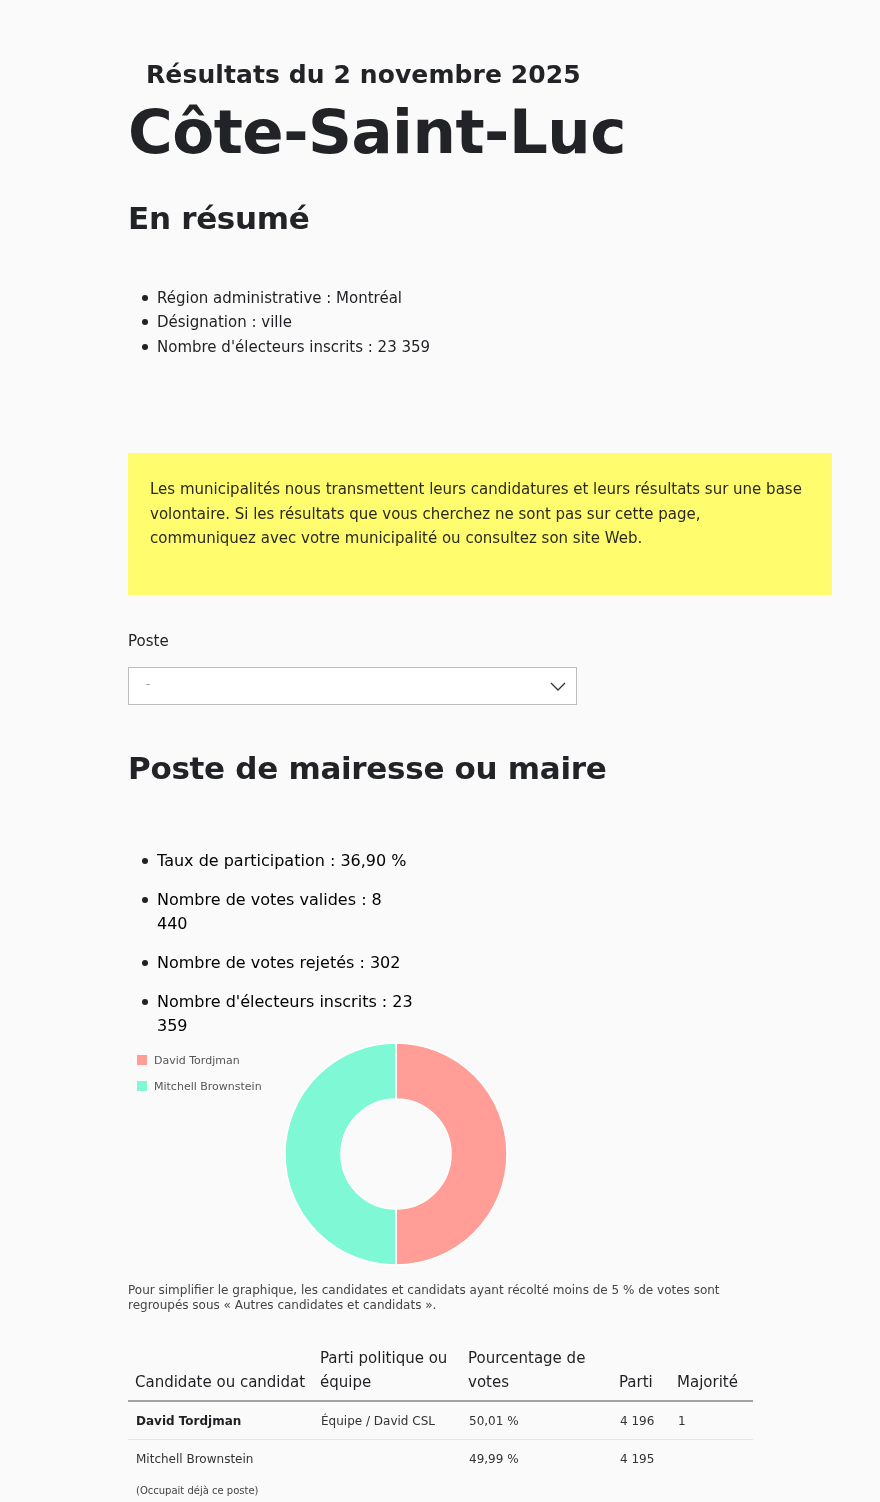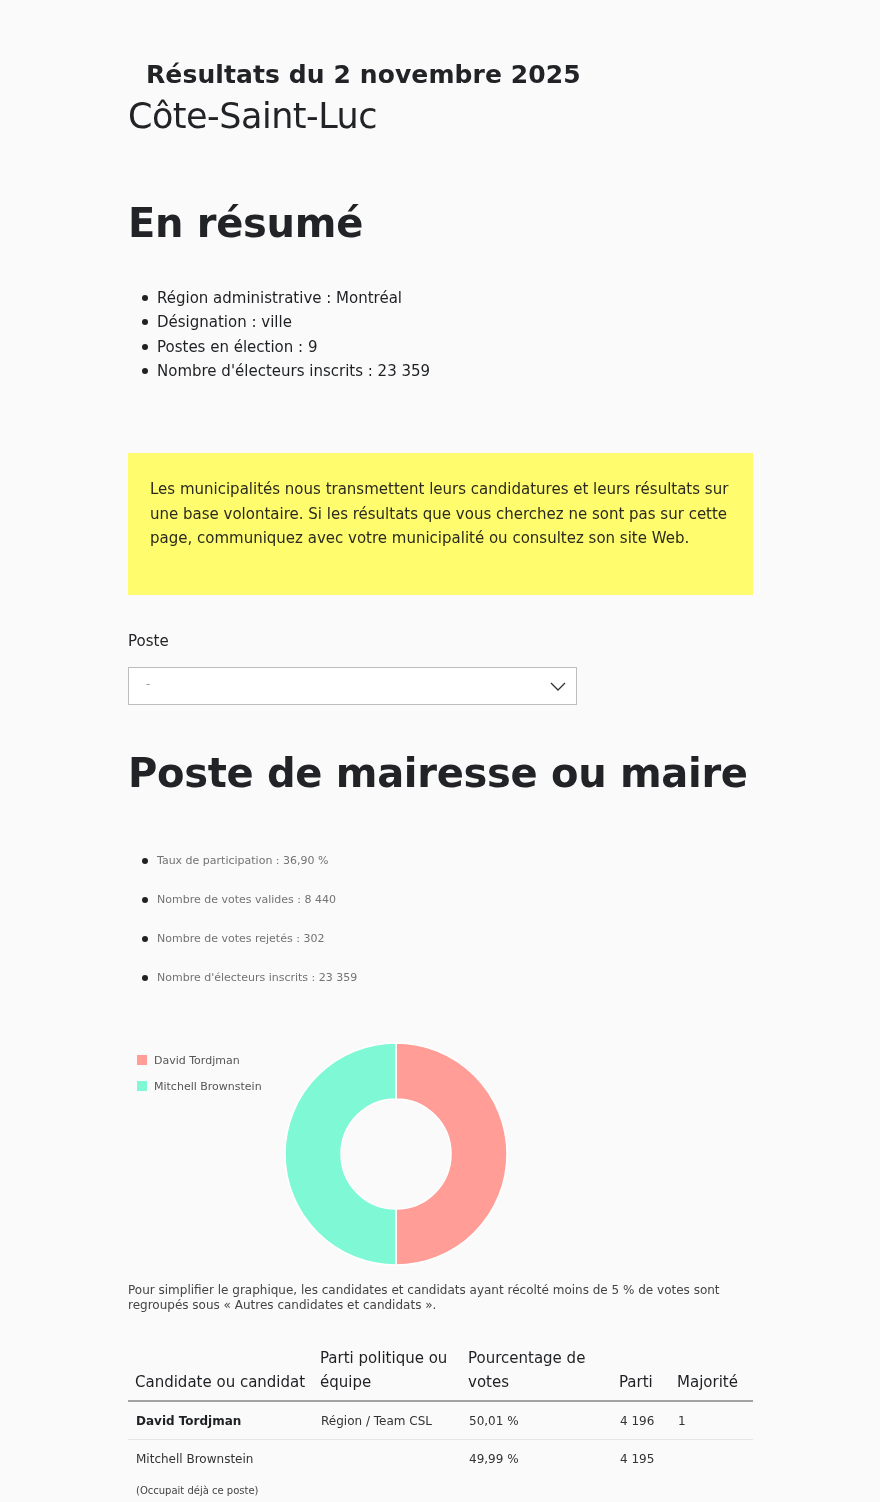--- a/index.html
+++ b/index.html
@@ -4,42 +4,42 @@
 <style>
   html, body { margin: 0; padding: 0; }
   body {
     width: 880px; height: 1502px; overflow: hidden;
     background: #fafafa; color: #222326;
     font-family: "DejaVu Sans", sans-serif;
     position: relative;
   }
   .container { position: absolute; left: 128px; top: 0; width: 625px; }
   .subtitle { position: absolute; top: 60px; left: 18px; font-size: 25px; font-weight: bold; letter-spacing: 0.1px; white-space: nowrap; }
-  .title { position: absolute; top: 96px; left: 0; font-size: 35px; font-weight: normal; white-space: nowrap; letter-spacing: -0.5px; text-align: right; }
-  .h2 { position: absolute; left: 0; font-size: 40px; font-weight: bold; white-space: nowrap; letter-spacing: -0.3px; }
+  .title { position: absolute; top: 96px; left: 0; font-size: 61px; font-weight: bold; white-space: nowrap; letter-spacing: -0.5px; text-align: right; }
+  .h2 { position: absolute; left: 0; font-size: 31px; font-weight: bold; white-space: nowrap; letter-spacing: -0.3px; }
   .summary-list { position: absolute; top: 286px; left: 0; margin: 0; padding: 0; list-style: none; }
   .summary-list li { position: relative; padding-left: 29px; font-size: 15px; line-height: 24.3px; white-space: nowrap; color: #1f2023; }
   .summary-list li::before, .stats-list li::before {
     content: ""; position: absolute; left: 14px; width: 6px; height: 6px; border-radius: 50%; background: #222;
   }
   .summary-list li::before { top: 9px; }
   .notice {
-    position: absolute; top: 453px; left: 0; width: 625px; height: 142px;
+    position: absolute; top: 453px; left: 0; width: 704px; height: 142px;
     background: #fffd6e; box-sizing: border-box; padding: 24px 22px;
     font-size: 15px; line-height: 24.5px; color: #2a2a20;
   }
   .field-label { position: absolute; top: 632px; left: 0; font-size: 15px; }
   .select {
     position: absolute; top: 667px; left: 0; width: 449px; height: 38px;
     background: #fff; border: 1px solid #bdbdbd; box-sizing: border-box;
   }
   .select-value { position: absolute; left: 17px; top: 9px; font-size: 12px; color: #9a9a9a; }
   .select-chevron { position: absolute; right: 10px; top: 10px; width: 16px; height: 16px; }
   .stats-list { position: absolute; top: 849px; left: 0; margin: 0; padding: 0; list-style: none; }
-  .stats-list li { position: relative; padding-left: 29px; font-size: 11px; line-height: 24px; margin-bottom: 15px; color: #737373; width: 260px; }
+  .stats-list li { position: relative; padding-left: 29px; font-size: 16px; line-height: 24px; margin-bottom: 15px; color: #000000; width: 260px; }
   .stats-list li::before { top: 9px; }
   .legend { position: absolute; top: 1047px; left: 9px; }
   .legend-item { display: flex; align-items: center; height: 26px; font-size: 11px; color: #555; }
   .legend-swatch { width: 10px; height: 10px; margin-right: 7px; }
   .chart { position: absolute; top: 1042px; left: 156px; width: 224px; height: 224px; }
   .footnote { position: absolute; top: 1283px; left: 0; width: 625px; font-size: 12px; line-height: 15px; color: #444; }
   table.results { position: absolute; top: 1340px; left: 0; width: 625px; border-collapse: collapse; }
   table.results th {
     text-align: left; vertical-align: bottom; font-weight: normal; font-size: 15px; line-height: 24px;
     padding: 6px 6px 6px 7px; border-bottom: 2px solid #a3a3a3; color: #1f2023;
@@ -52,21 +52,20 @@
 <body>
 
 <div class="container">
   <div class="subtitle">Résultats du 2 novembre 2025</div>
   <h1 class="title" style="margin:0">Côte-Saint-Luc</h1>
 
   <h2 class="h2" style="top:200px;margin:0">En résumé</h2>
   <ul class="summary-list">
     <li>Région administrative : Montréal</li>
     <li>Désignation : ville</li>
-    <li>Postes en élection : 9</li>
     <li>Nombre d'électeurs inscrits : 23 359</li>
   </ul>
 
   <div class="notice">
     <span>Les municipalités nous transmettent leurs candidatures et leurs résultats sur une base volontaire. Si les résultats que vous cherchez ne sont pas sur cette page, communiquez avec votre municipalité ou consultez son site Web.</span>
   </div>
 
   <div class="field-label">Poste</div>
   <div class="select">
     <span class="select-value">-</span>
@@ -112,21 +111,21 @@
         <th style="width:138px">Pourcentage de votes</th>
         <th style="width:45px">Parti</th>
         <th>Majorité</th>
       </tr>
     </thead>
     <tbody>
       <tr>
         <td>
           <span class="name-bold">David Tordjman</span>
         </td>
-        <td>Région / Team CSL</td>
+        <td>Équipe / David CSL</td>
         <td>50,01 %</td>
         <td>4 196</td>
         <td>1</td>
       </tr>
       <tr>
         <td>
           <span>Mitchell Brownstein</span>
           <span class="note">(Occupait déjà ce poste)</span>
         </td>
         <td></td>

